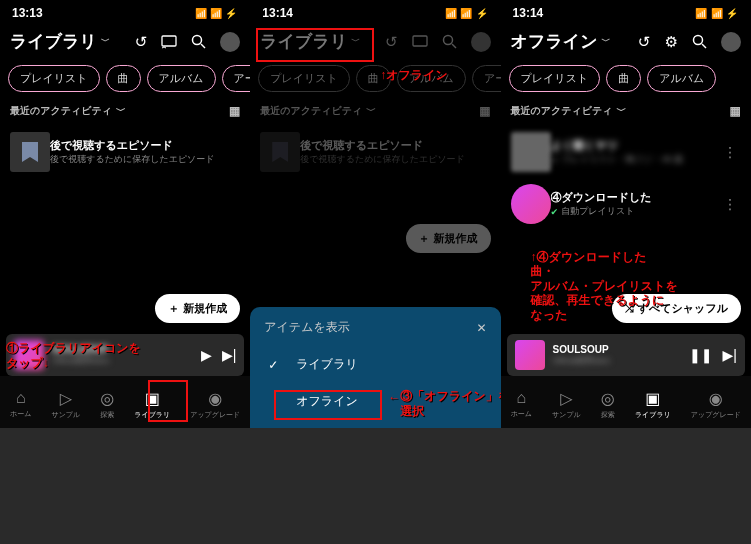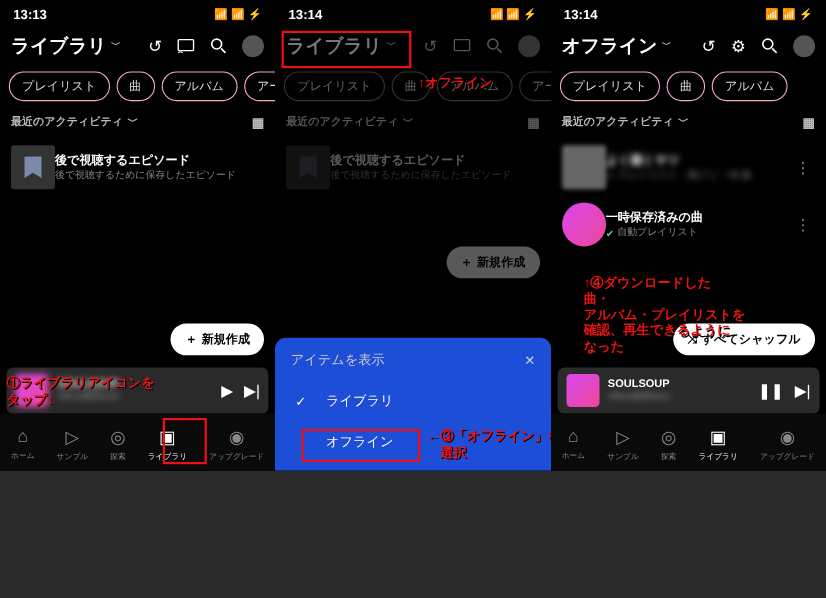--- a/index.html
+++ b/index.html
@@ -33,21 +33,21 @@
   .npt { flex: 1; min-width: 0; }
   .nptt { font-size: 10px; font-weight: 600; }
   .npts { font-size: 8px; color: #999; }
   .npctl { display: flex; gap: 10px; font-size: 14px; }
   .tabbar { position: absolute; bottom: 0; left: 0; right: 0; height: 52px; background: #0a0a0a; display: flex; justify-content: space-around; align-items: center; padding-top: 4px; }
   .tab { display: flex; flex-direction: column; align-items: center; gap: 2px; font-size: 7px; color: #888; }
   .tab.active { color: #fff; }
   .tabico { font-size: 16px; }
   .anno { position: absolute; color: #e11; font-weight: 700; font-size: 12px; line-height: 1.2; text-shadow: 1px 1px 0 #000; z-index: 50; }
   .redbox { position: absolute; border: 2.5px solid #e11; z-index: 50; }
-  .sheet { position: absolute; bottom: 0; left: 0; right: 0; background: #1d4ed8; border-radius: 10px 10px 0 0; padding: 12px 0 8px; z-index: 40; }
+  .sheet { position: absolute; bottom: 0; left: 0; right: 0; background: #0c4a6e; border-radius: 10px 10px 0 0; padding: 12px 0 8px; z-index: 40; }
   .sheet-head { display: flex; justify-content: space-between; align-items: center; padding: 0 14px 10px; font-size: 12px; color: #ccc; }
   .sheet-row { display: flex; align-items: center; padding: 10px 18px; font-size: 12px; gap: 14px; }
   .check { width: 14px; font-size: 12px; }
   svg { display: block; }
 </style>
 </head>
 <body>
 
 <div class="phone">
   <div class="status">
@@ -248,21 +248,21 @@
       <div class="isub blurred">
           <span>✔</span>
           <span>プレイリスト・梅フジ・46 曲</span>
         </div>
     </div>
     <span class="dots">⋮</span>
   </div>
   <div class="item">
     <div class="thumb pink"></div>
     <div class="itxt">
-      <div class="ititle">一時保存済みの曲</div>
+      <div class="ititle">④ダウンロードした</div>
       <div class="isub">
           <span style="color:#4ade80">✔</span>
           <span>自動プレイリスト</span>
         </div>
     </div>
     <span class="dots">⋮</span>
   </div>
   <div class="anno" style="top:250px;left:30px;white-space:pre">↑④ダウンロードした
 曲・
 アルバム・プレイリストを

